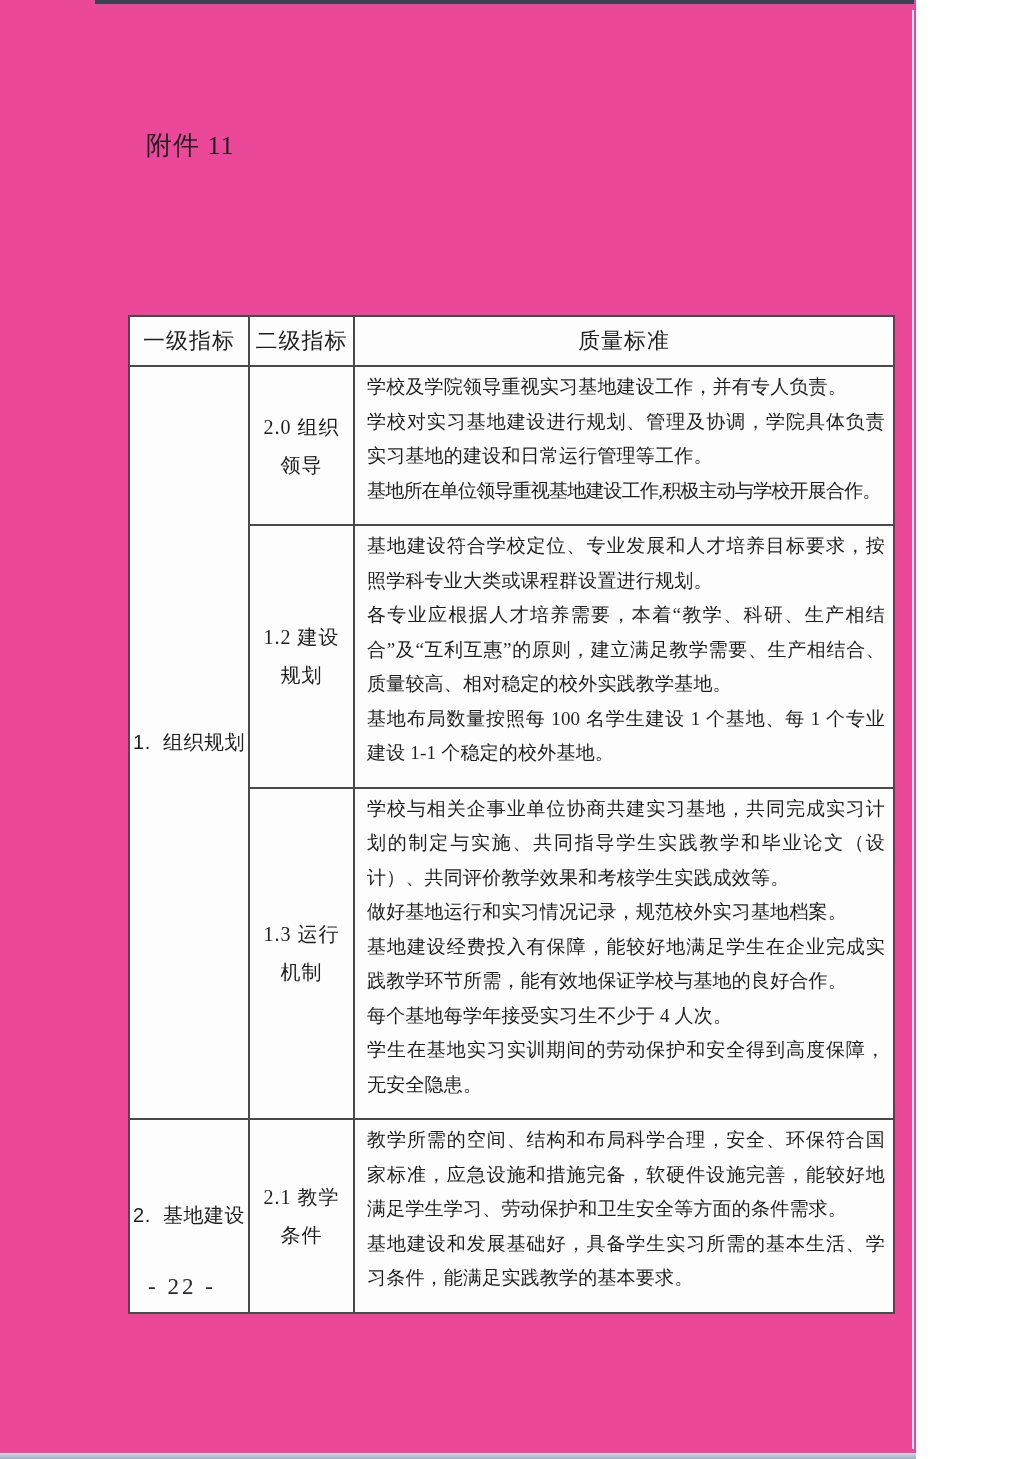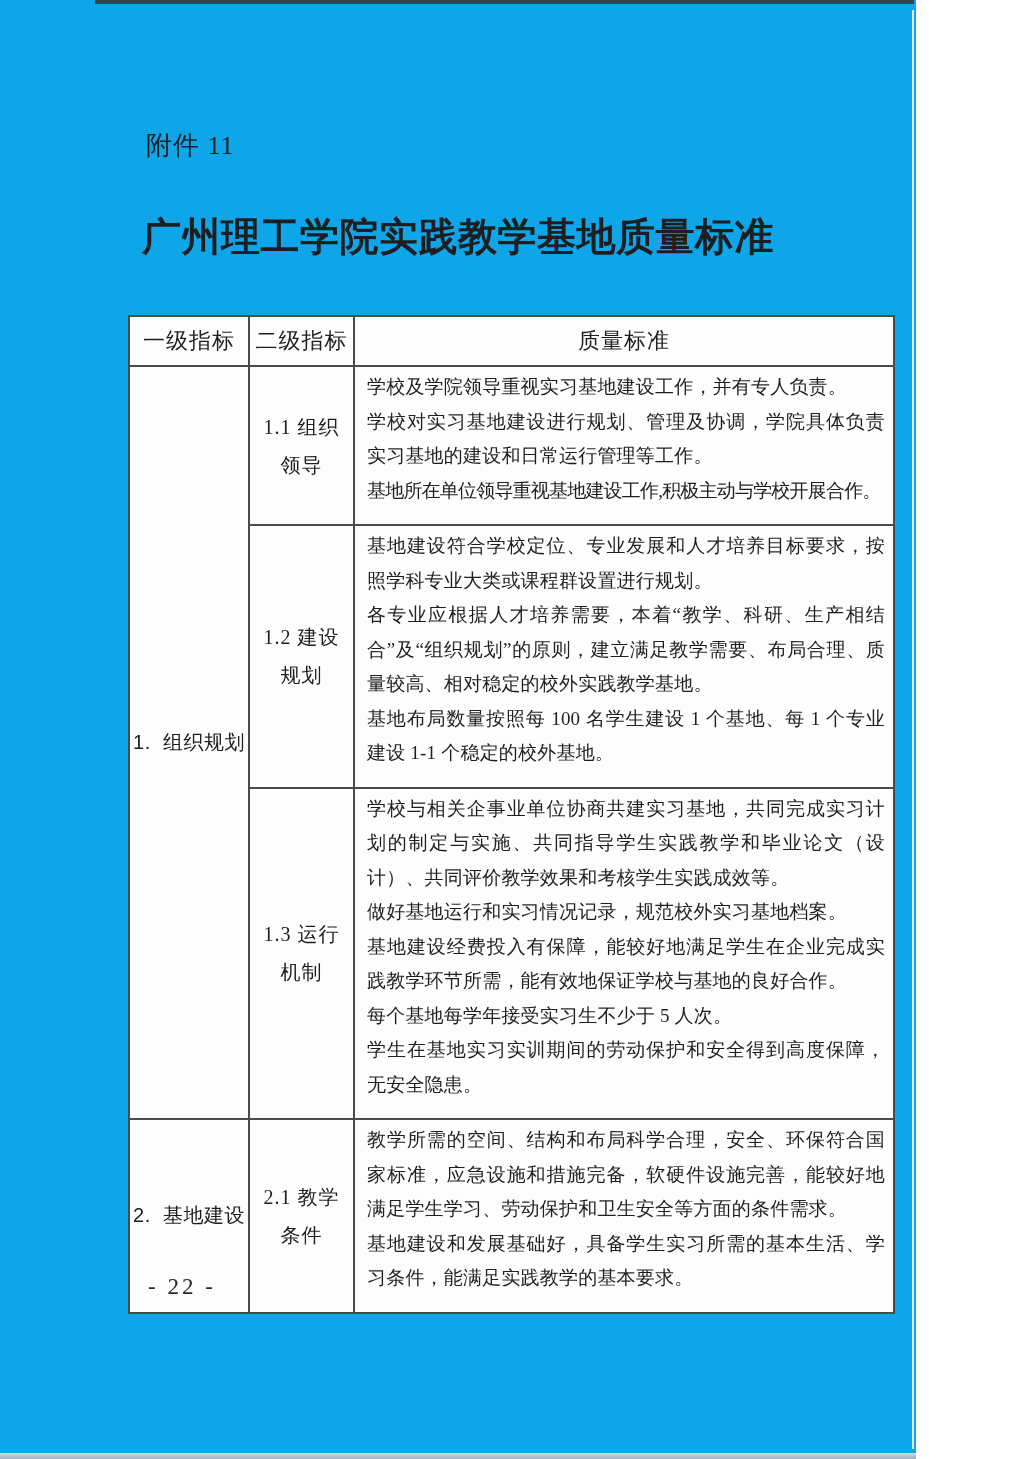--- a/index.html
+++ b/index.html
@@ -2,21 +2,21 @@
 <html><head>
 <meta charset="utf-8">
 <style>
   * { box-sizing: border-box; }
   html, body { margin: 0; padding: 0; background: #ffffff; }
 
   .page {
     position: relative;
     width: 916px;
     height: 1459px;
-    background: #0ea5e9;
+    background: #ec4899;
     font-family: "Liberation Serif", serif;
     color: #1e1e20;
     overflow: hidden;
   }
 
   
   .scan-edge-top {
     position: absolute;
     top: 0; left: 95px; right: 2px;
     height: 4px;
@@ -132,63 +132,62 @@
 </style>
 </head>
 <body>
 
 <div class="page">
 
   <div class="scan-edge-top"></div>
 
   <div class="attachment">附件 11</div>
 
-  <h1 class="doc-title">广州理工学院实践教学基地质量标准</h1>
 
   <table class="quality-table">
     <colgroup>
       <col class="c1">
         <col class="c2">
         <col class="c3">
     </colgroup>
     <thead>
       <tr class="r-head">
         <th>一级指标</th>
         <th>二级指标</th>
         <th>质量标准</th>
       </tr>
     </thead>
     <tbody>
       <tr class="r11">
         <td class="lv1" rowspan="3">1.  组织规划</td>
-        <td class="lv2">1.1 组织
+        <td class="lv2">2.0 组织
 领导</td>
         <td class="std">
           <p>学校及学院领导重视实习基地建设工作，并有专人负责。</p>
           <p>学校对实习基地建设进行规划、管理及协调，学院具体负责实习基地的建设和日常运行管理等工作。</p>
           <p class="tight">基地所在单位领导重视基地建设工作,积极主动与学校开展合作。</p>
         </td>
       </tr>
       <tr class="r12">
         <td class="lv2">1.2 建设
 规划</td>
         <td class="std">
           <p>基地建设符合学校定位、专业发展和人才培养目标要求，按照学科专业大类或课程群设置进行规划。</p>
-          <p>各专业应根据人才培养需要，本着“教学、科研、生产相结合”及“组织规划”的原则，建立满足教学需要、布局合理、质量较高、相对稳定的校外实践教学基地。</p>
+          <p>各专业应根据人才培养需要，本着“教学、科研、生产相结合”及“互利互惠”的原则，建立满足教学需要、生产相结合、质量较高、相对稳定的校外实践教学基地。</p>
           <p>基地布局数量按照每 100 名学生建设 1 个基地、每 1 个专业建设 1-1 个稳定的校外基地。</p>
         </td>
       </tr>
       <tr class="r13">
         <td class="lv2">1.3 运行
 机制</td>
         <td class="std">
           <p>学校与相关企事业单位协商共建实习基地，共同完成实习计划的制定与实施、共同指导学生实践教学和毕业论文（设计）、共同评价教学效果和考核学生实践成效等。</p>
           <p>做好基地运行和实习情况记录，规范校外实习基地档案。</p>
           <p>基地建设经费投入有保障，能较好地满足学生在企业完成实践教学环节所需，能有效地保证学校与基地的良好合作。</p>
-          <p>每个基地每学年接受实习生不少于 5 人次。</p>
+          <p>每个基地每学年接受实习生不少于 4 人次。</p>
           <p>学生在基地实习实训期间的劳动保护和安全得到高度保障，无安全隐患。</p>
         </td>
       </tr>
       <tr class="r21">
         <td class="lv1">2.  基地建设</td>
         <td class="lv2">2.1 教学
 条件</td>
         <td class="std">
           <p>教学所需的空间、结构和布局科学合理，安全、环保符合国家标准，应急设施和措施完备，软硬件设施完善，能较好地满足学生学习、劳动保护和卫生安全等方面的条件需求。</p>
           <p>基地建设和发展基础好，具备学生实习所需的基本生活、学习条件，能满足实践教学的基本要求。</p>

